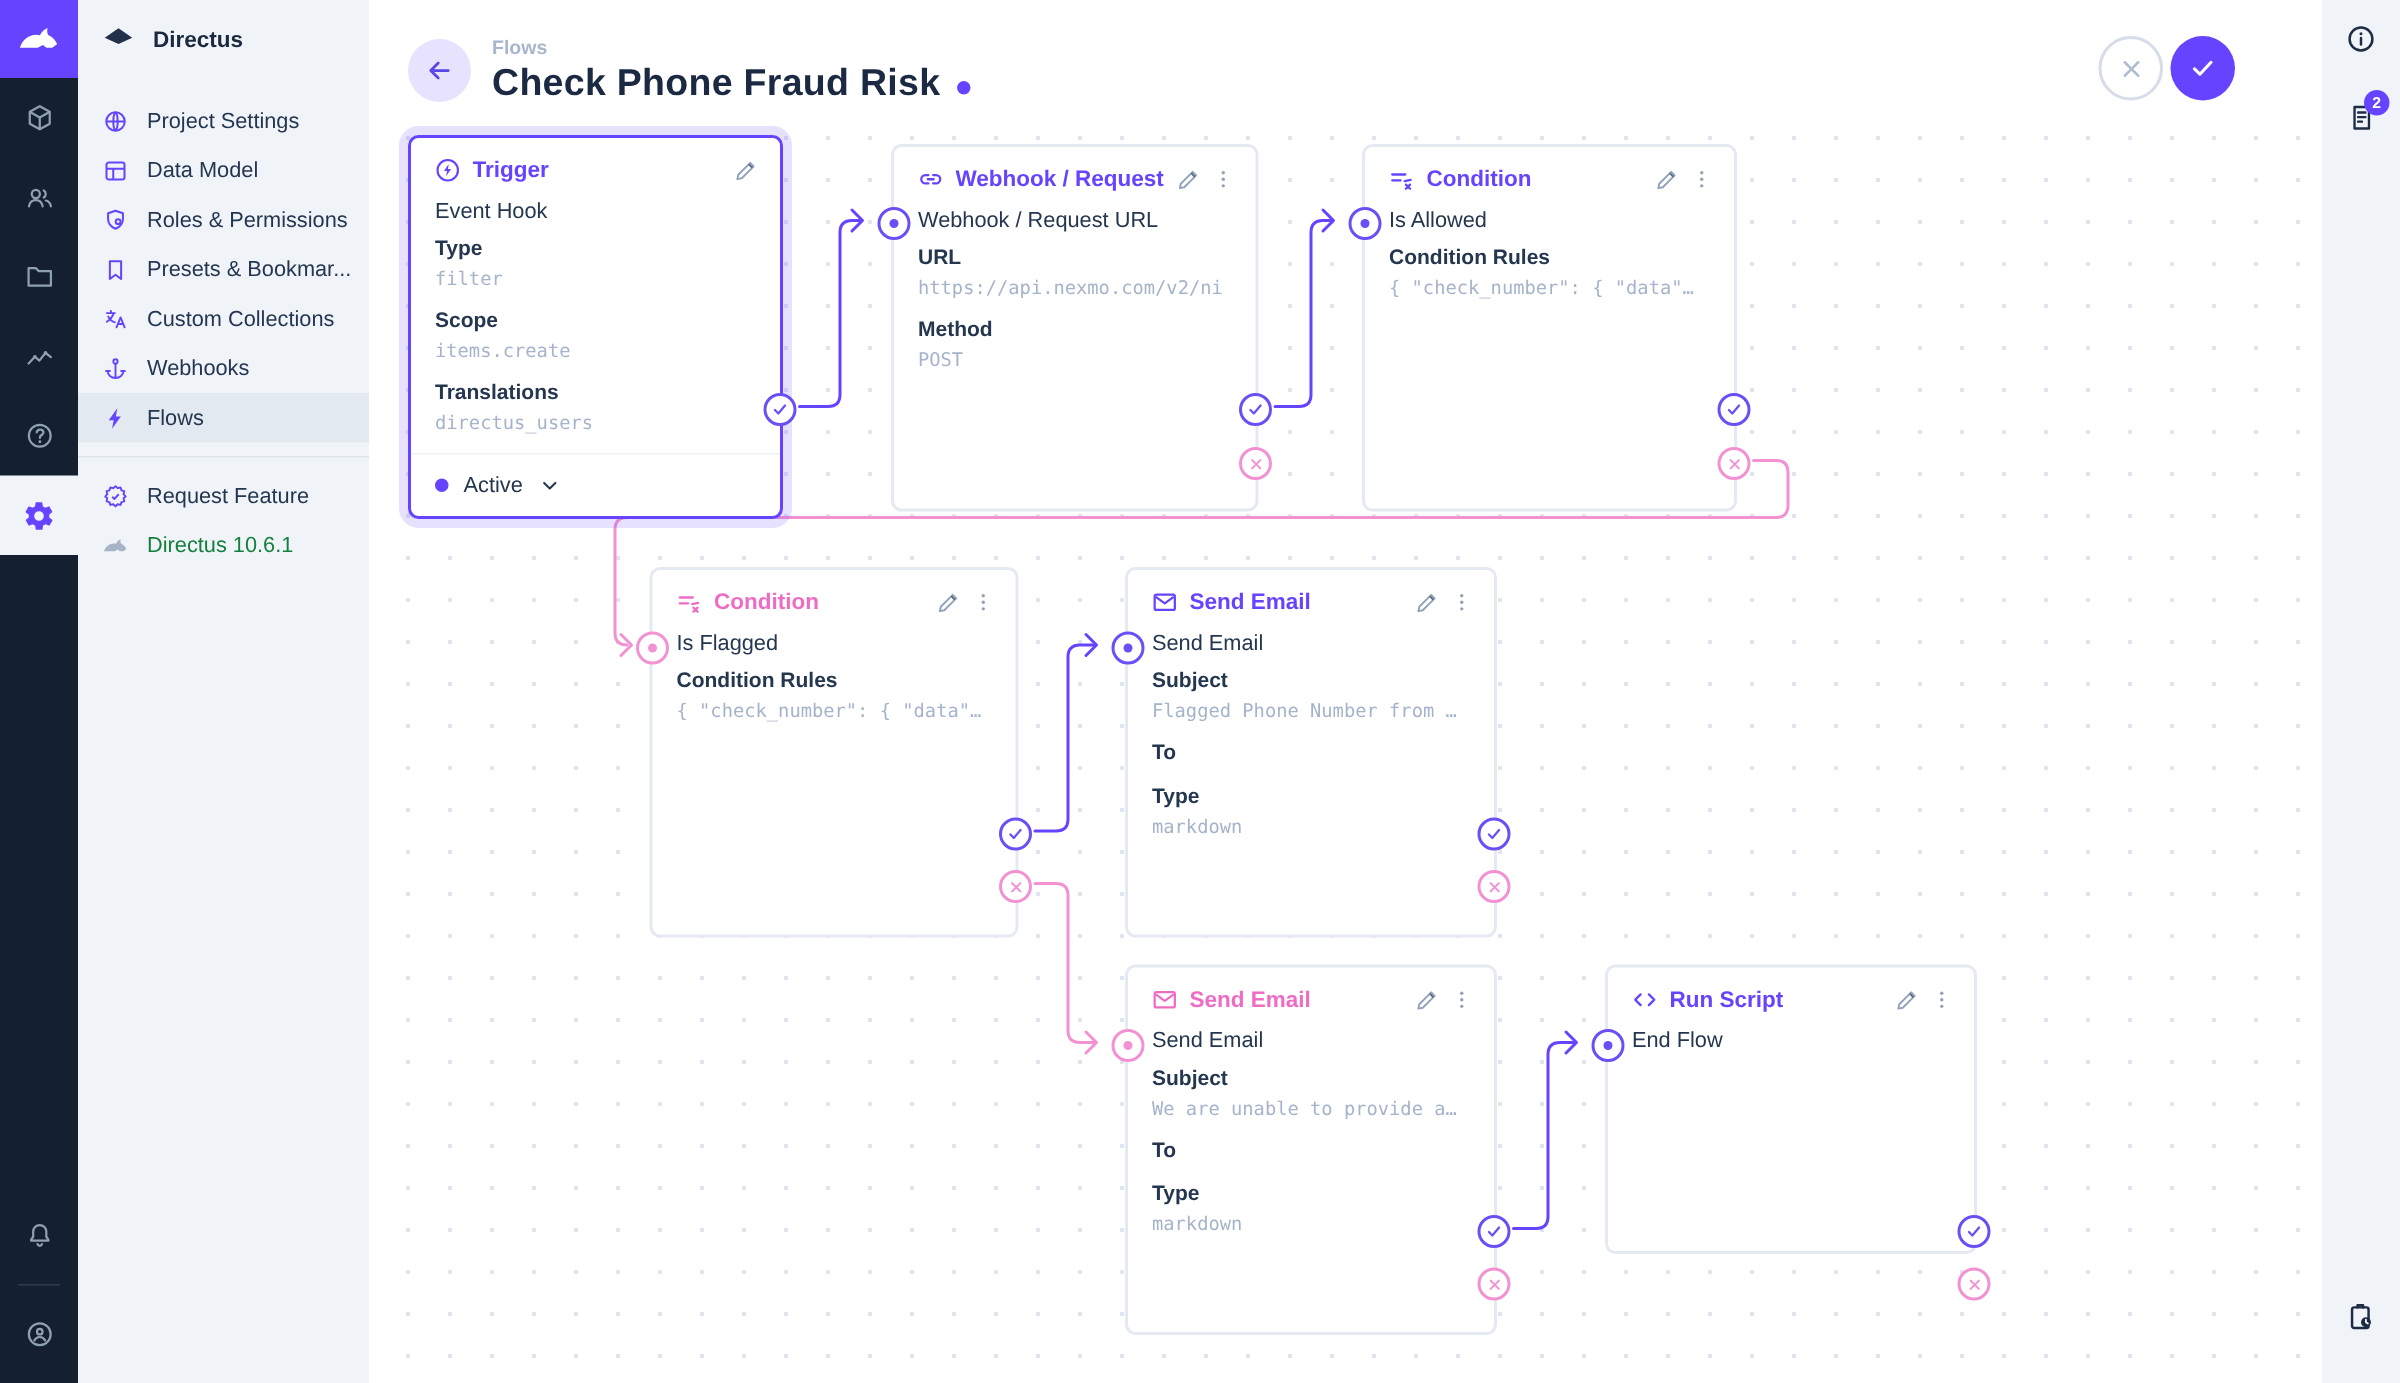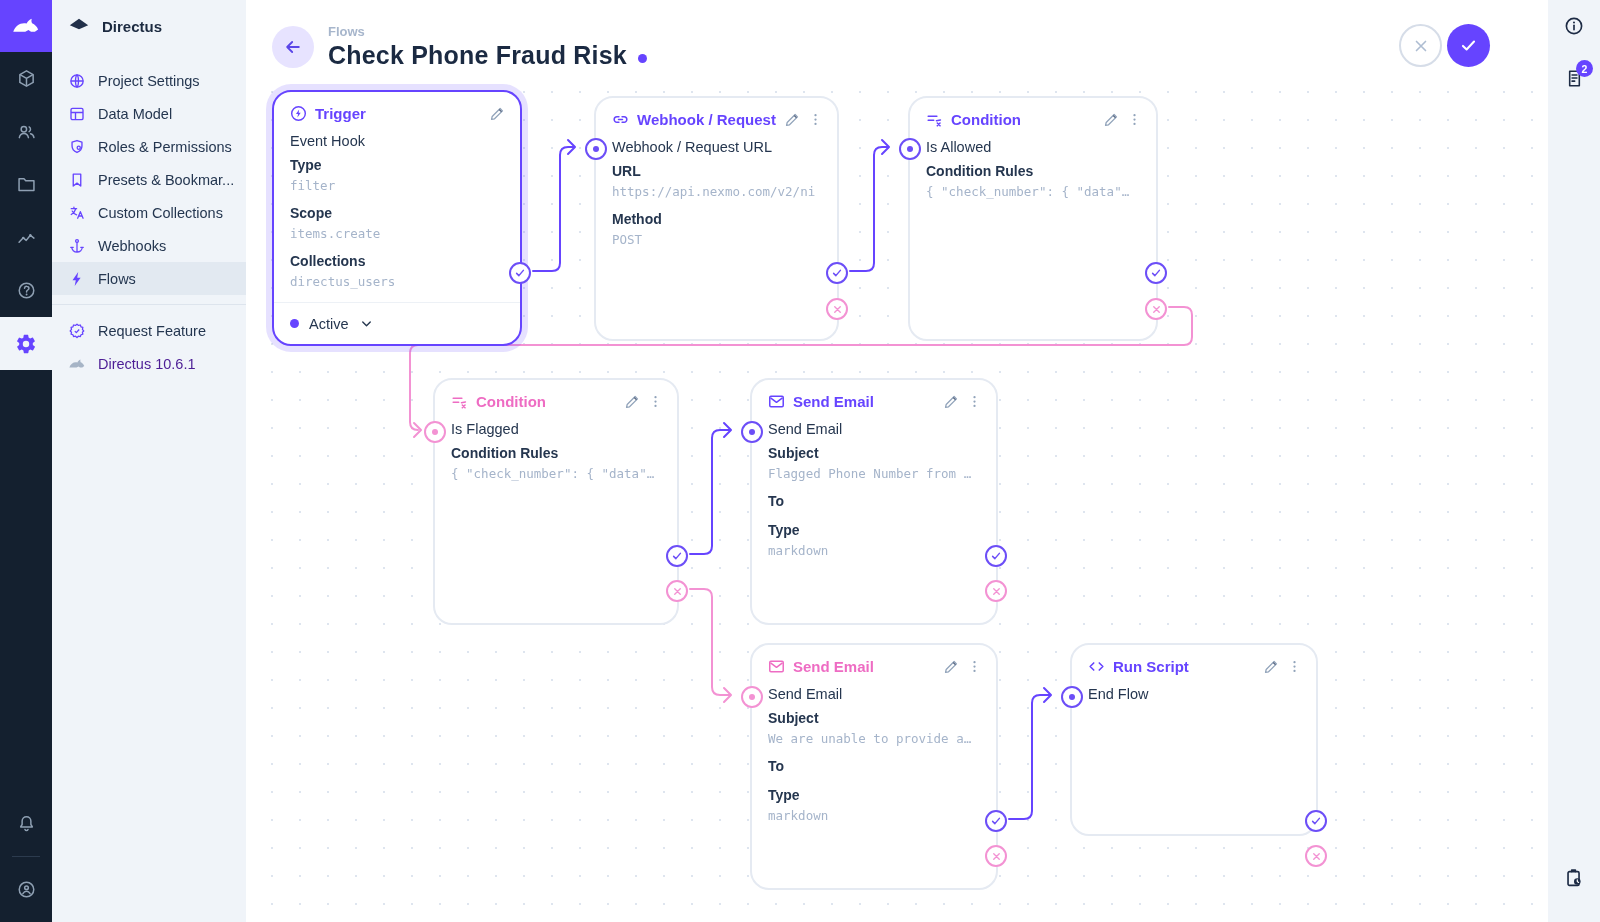--- a/index.html
+++ b/index.html
@@ -16,21 +16,21 @@
 
   
   .sidebar { width:194px; height:922px; background:#f0f4f9; flex-shrink:0; display:flex; flex-direction:column; }
   .project-row { height:52px; display:flex; align-items:center; gap:12px; padding:0 16px; }
   .project-name { font-size:15px; font-weight:700; color:#1c2a40; }
   .nav { padding-top:12px; }
   .nav-item { height:33px; display:flex; align-items:center; gap:12px; padding:0 16px; cursor:pointer; color:#243650; font-size:14.5px; font-weight:500; white-space:nowrap; }
   .nav-item .ni { color:#6644ff; display:flex; }
   .nav-item.active { background:#e2e9f1; }
   .nav-sep { height:1px; background:#dde4ed; margin:9px 0 9px 0; }
-  .nav-item.version { color:#4c1d95; font-weight:500; cursor:default; }
+  .nav-item.version { color:#15803d; font-weight:500; cursor:default; }
   .nav-item.version .ni { color:#a6b4c6; }
 
   
   .main { position:relative; flex:1; height:922px; background:#fff; overflow:hidden; }
   .canvas { position:absolute; inset:0;
     background-image: radial-gradient(circle, #dee5ef 1.4px, transparent 1.5px);
     background-size: 28px 28px; background-position: 12px 22px; }
   .main-header { position:absolute; top:0; left:0; right:0; height:86px; background:#fff; z-index:1; display:flex; align-items:center; padding:8px 0 0 26px; }
   .back-btn { width:42px; height:42px; border-radius:50%; background:#e7e3ff; border:none; display:flex; align-items:center; justify-content:center; cursor:pointer; flex-shrink:0; }
   .titles { margin-left:14px; }
@@ -38,21 +38,21 @@
   .title-row { display:flex; align-items:center; }
   .page-title { font-size:25px; font-weight:700; color:#1b2a42; letter-spacing:.2px;text-align:center; }
   .unsaved-dot { width:9px; height:9px; border-radius:50%; background:#6644ff; margin-left:11px; margin-top:6px; }
   .header-actions { position:absolute; top:24px; right:58px; display:flex; gap:5px; z-index:4; }
   .icon-btn { width:43px; height:43px; border-radius:50%; display:flex; align-items:center; justify-content:center; cursor:pointer; }
   .icon-btn.ghost { background:#fff; border:2px solid #d6dde8; color:#aebdd2; }
   .icon-btn.solid { background:#6644ff; border:none; color:#fff; }
 
   
   svg.wires { position:absolute; left:0; top:0; z-index:2; pointer-events:none; }
-  .node { position:absolute; background:#fff; border:2px solid #e5eaf2; border-radius:19px; z-index:3; cursor:pointer; }
+  .node { position:absolute; background:#fff; border:2px solid #e5eaf2; border-radius:7px; z-index:3; cursor:pointer; }
   .node.selected { border-color:#6644ff; box-shadow:0 0 0 6px rgba(102,68,255,.16); }
   .node-head { display:flex; align-items:center; padding:12px 14px 0 15px; gap:7px; }
   .nicon { display:flex; flex-shrink:0; }
   .ntitle { font-size:15px; font-weight:700; white-space:nowrap; overflow:hidden; flex:1; min-width:0; }
   .c-purple { color:#6644ff; }
   .c-pink { color:#ee6cc3; }
   .hicon { display:flex; flex-shrink:0; cursor:pointer; color:#91a3ba; }
   .node-body { padding:8px 16px 0 16px; }
   .op-label { font-size:14.5px; color:#25364f; line-height:21px; margin-bottom:3px; }
   .field { margin-bottom:8px; }
@@ -306,21 +306,21 @@
       <div class="op-label">Event Hook</div>
       <div class="field">
           <div class="flabel">Type</div>
           <div class="fvalue">filter</div>
         </div>
       <div class="field">
           <div class="flabel">Scope</div>
           <div class="fvalue">items.create</div>
         </div>
       <div class="field">
-          <div class="flabel">Collections</div>
+          <div class="flabel">Translations</div>
           <div class="fvalue">directus_users</div>
         </div>
     </div>
     <div class="node-footer">
       <span class="status-dot"></span>
       <span class="status-label">Active</span>
       <svg width="15" height="15" viewBox="0 0 24 24" fill="none" stroke="#25364f" stroke-width="2.2" stroke-linecap="round" stroke-linejoin="round">
           <path d="M6 9.5l6 6 6-6"></path>
         </svg>
     </div>

